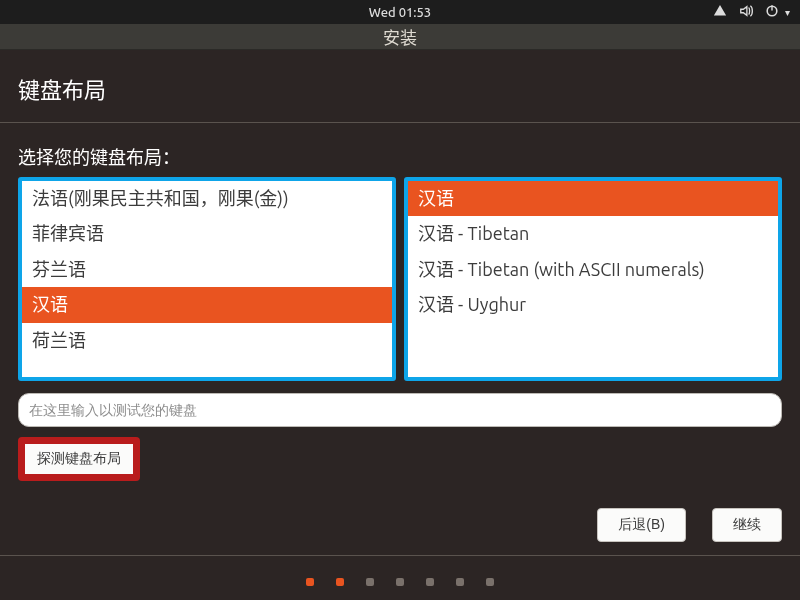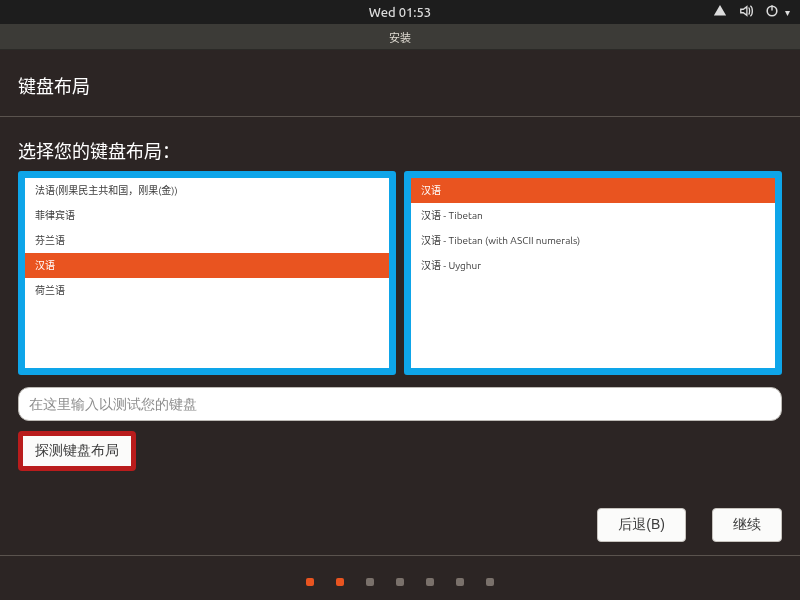--- a/index.html
+++ b/index.html
@@ -26,48 +26,48 @@
     position: absolute; right: 10px; top: 0; height: 24px;
     display: flex; align-items: center; gap: 12px;
     color: #ddd;
   }
   .tray svg { width: 14px; height: 14px; fill: #ddd; }
   .tray .arrow-down { font-size: 10px; margin-left: -6px; }
   .titlebar {
     height: 26px;
     background: linear-gradient(#3c3b37, #3c3b37);
     display: flex; align-items: center; justify-content: center;
-    font-size: 11px; color: #dfdbd2;
+    font-size: 17px; color: #dfdbd2;
     border-bottom: 1px solid #2b2a27;
   }
   .content {
     padding: 22px 18px 0 18px;
   }
   .heading {
-    font-size: 18px; font-weight: 400; color: #fff;
+    font-size: 22px; font-weight: 400; color: #fff;
     margin-bottom: 18px;
   }
   .divider {
     border: none; border-top: 1px solid #5a534e;
     margin: 0 -18px 20px -18px;
   }
   .prompt {
     font-size: 18px; color: #fff; margin-bottom: 8px;
   }
   .lists {
     display: flex; gap: 8px; height: 204px;
   }
   .listbox {
     flex: 1;
     background: #fff;
-    border: 7px solid #0ea5e9;
+    border: 4px solid #0ea5e9;
     border-radius: 3px;
     overflow: hidden;
     color: #3c3c3c;
-    font-size: 10px;
+    font-size: 18px;
   }
   .listbox .row {
     padding: 6px 10px;
     line-height: 1.3;
     cursor: default;
   }
   .listbox .row.selected {
     background: #e95420;
     color: #fff;
   }
@@ -79,21 +79,21 @@
     border: 1px solid #bdbab5;
     border-radius: 11px;
     padding: 0 10px;
     font-size: 14px;
     color: #333;
   }
   .test-input::placeholder { color: #8d8d8d; }
   .detect-btn {
     margin-top: 10px;
     background: #fbfbfa;
-    border: 5px solid #b91c1c;
+    border: 7px solid #b91c1c;
     border-radius: 4px;
     padding: 6px 12px;
     font-size: 14px;
     color: #3c3c3c;
     cursor: pointer;
   }
   .actions {
     position: absolute;
     right: 18px;
     bottom: 58px;

